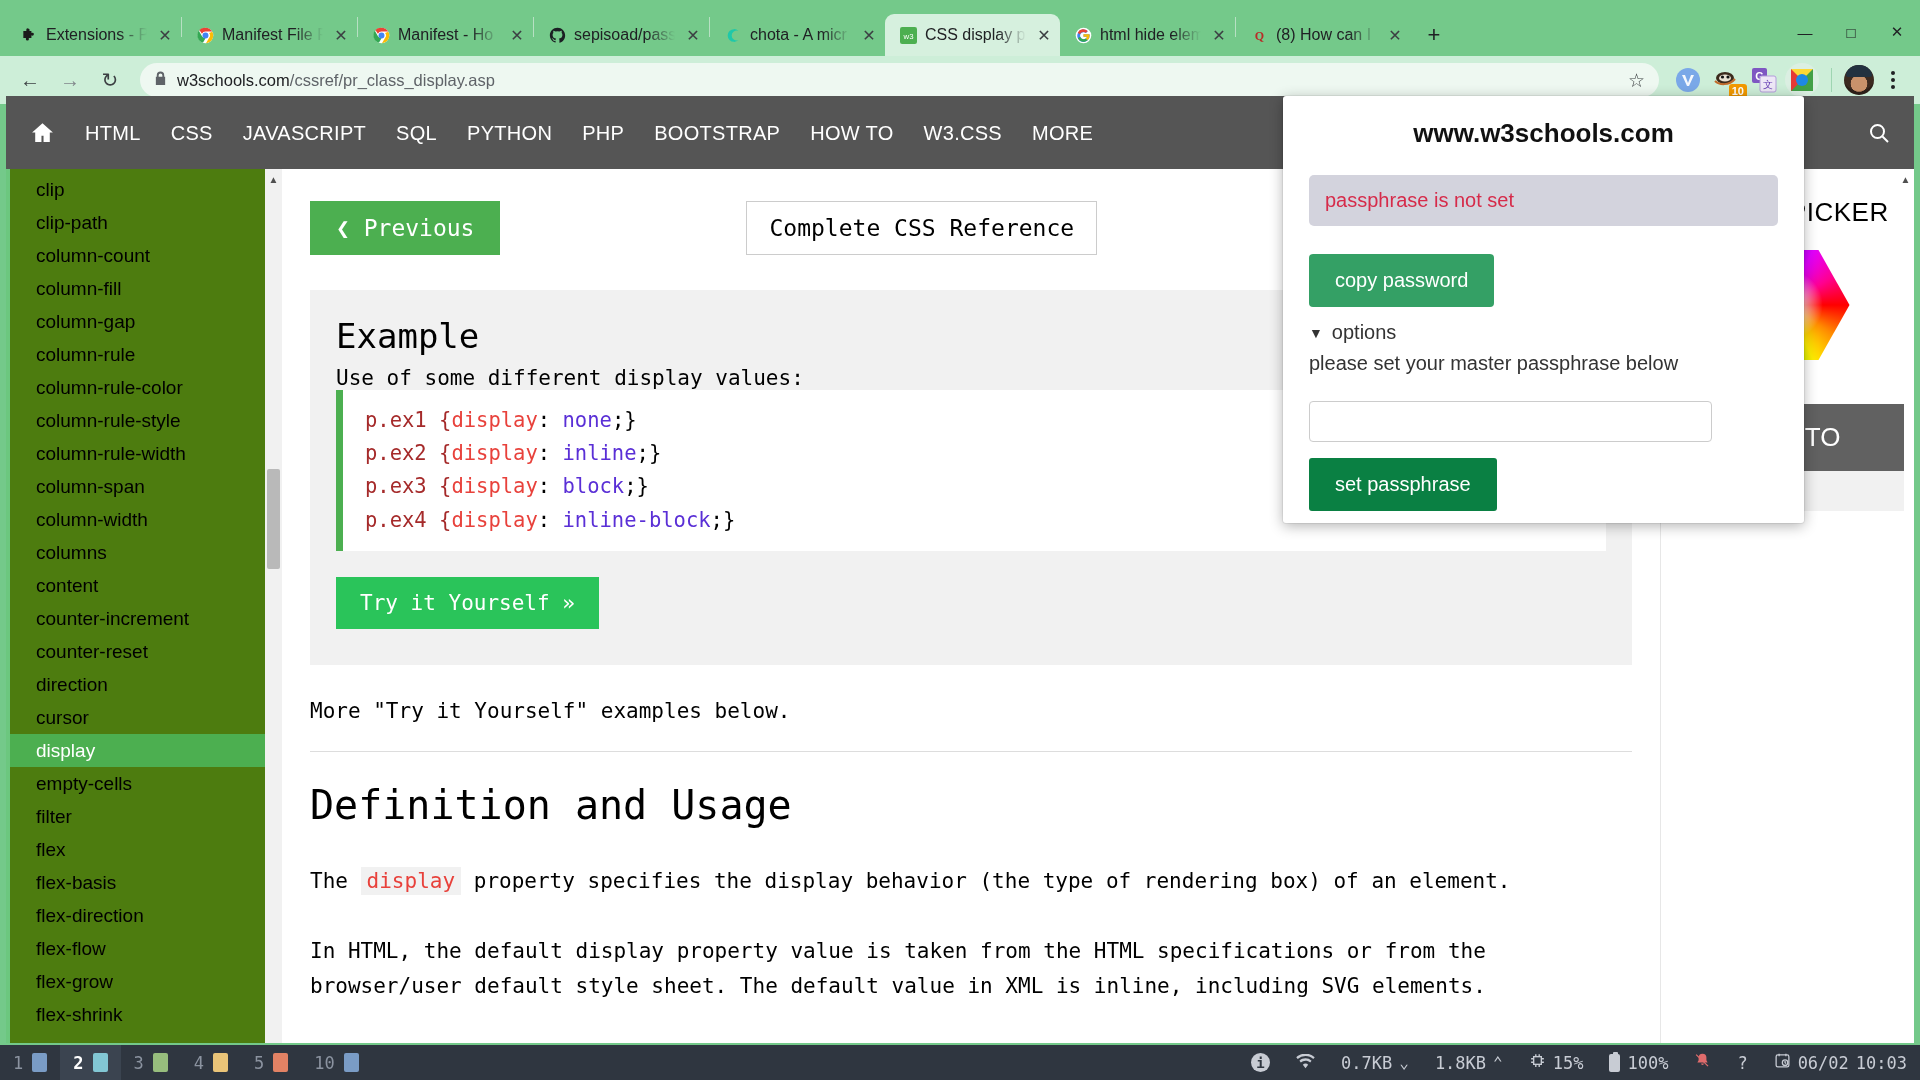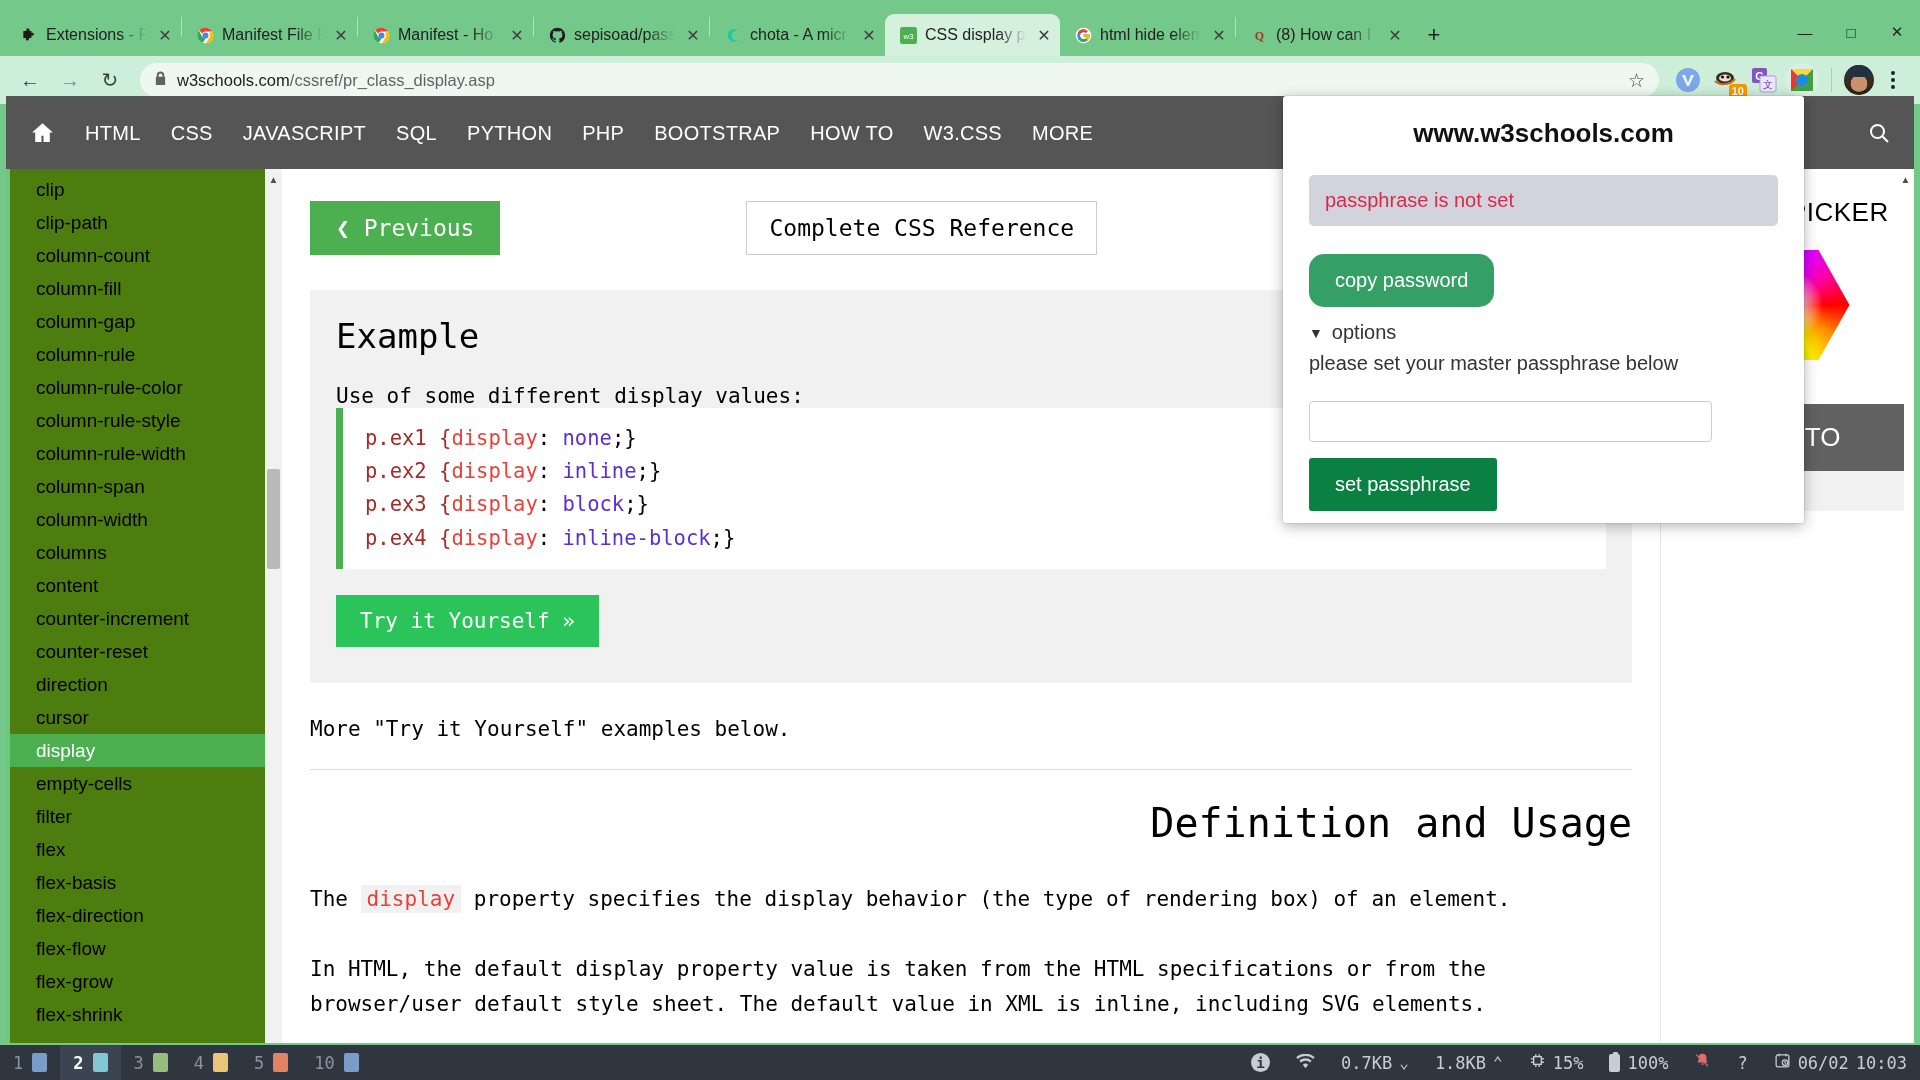--- a/index.html
+++ b/index.html
@@ -175,21 +175,21 @@
   }
   #refbtn {
     margin-left: 246px; border: 1px solid #ccc; background: #fff;
     color: #000; font-size: 23px; padding: 13px 22px;
     font-family: "DejaVu Sans Mono", monospace;
   }
   .greybox {
     margin: 35px 28px 0 28px; background: #f1f1f1; padding: 26px 26px 36px 26px;
   }
   .greybox h2 {
-    font-size: 34px; font-weight: normal; color: #000; margin-bottom: 28px;
+    font-size: 34px; font-weight: normal; color: #000; margin-bottom: 10px;
     font-family: "DejaVu Sans Mono", monospace;
   }
   .greybox .lead { font-size: 21px; color: #000; }
   .codebox {
     background: #fff; border-left: 7px solid #4CAF50;
     padding: 14px 0 14px 22px; font-size: 20.5px; line-height: 1.62;
     color: #000;
   }
   .codebox .sel { color: #a52a2a; }
   .codebox .prop { color: #e8413b; }
@@ -198,21 +198,20 @@
     display: inline-block; margin-top: 26px; background: #2ac45a;
     color: #fff; font-size: 21px; padding: 14px 24px;
     font-family: "DejaVu Sans Mono", monospace;
   }
   #moreline { margin: 34px 0 0 28px; font-size: 21px; color: #000; }
   #hr1 { margin: 28px 28px 0 28px; border: 0; border-top: 1px solid #ddd; }
   #defsec { padding: 0 28px; }
   #defsec h2 {
     font-size: 40px; font-weight: normal; margin-top: 30px; color: #000;
     font-family: "DejaVu Sans Mono", monospace;
-    text-align: right;
   }
   #defsec p { font-size: 21px; line-height: 1.65; margin-top: 36px; color: #000; }
   #defsec code.inline {
     background: #f1f1f1; color: #e8413b; padding: 2px 6px;
   }
 
   
   #rightbar {
     width: 254px; flex: 0 0 254px; background: #fff;
     border-left: 1px solid #e7e7e7; position: relative; overflow: hidden;
@@ -257,21 +256,21 @@
   #popup h1 {
     text-align: center; font-size: 26px; font-weight: bold; color: #111;
     padding-top: 22px;
   }
   #pp-status {
     margin-top: 26px; background: #d3d3dd; border-radius: 5px;
     padding: 14px 16px; font-size: 20px; color: #d62b4a;
   }
   #pp-copy {
     margin-top: 28px; background: #34a065; color: #fff; border: 0;
-    font-size: 20px; padding: 15px 26px; border-radius: 15px;
+    font-size: 20px; padding: 15px 26px; border-radius: 4px;
     font-family: "Liberation Sans", sans-serif;
   }
   #pp-options {
     margin-top: 14px; font-size: 20px; color: #333;
     display: flex; align-items: center; gap: 9px;
   }
   #pp-options .caret { font-size: 14px; }
   #pp-hint { margin-top: 8px; font-size: 20px; color: #333; }
   #pp-input {
     display: block; margin-top: 26px; width: 403px; height: 41px;

